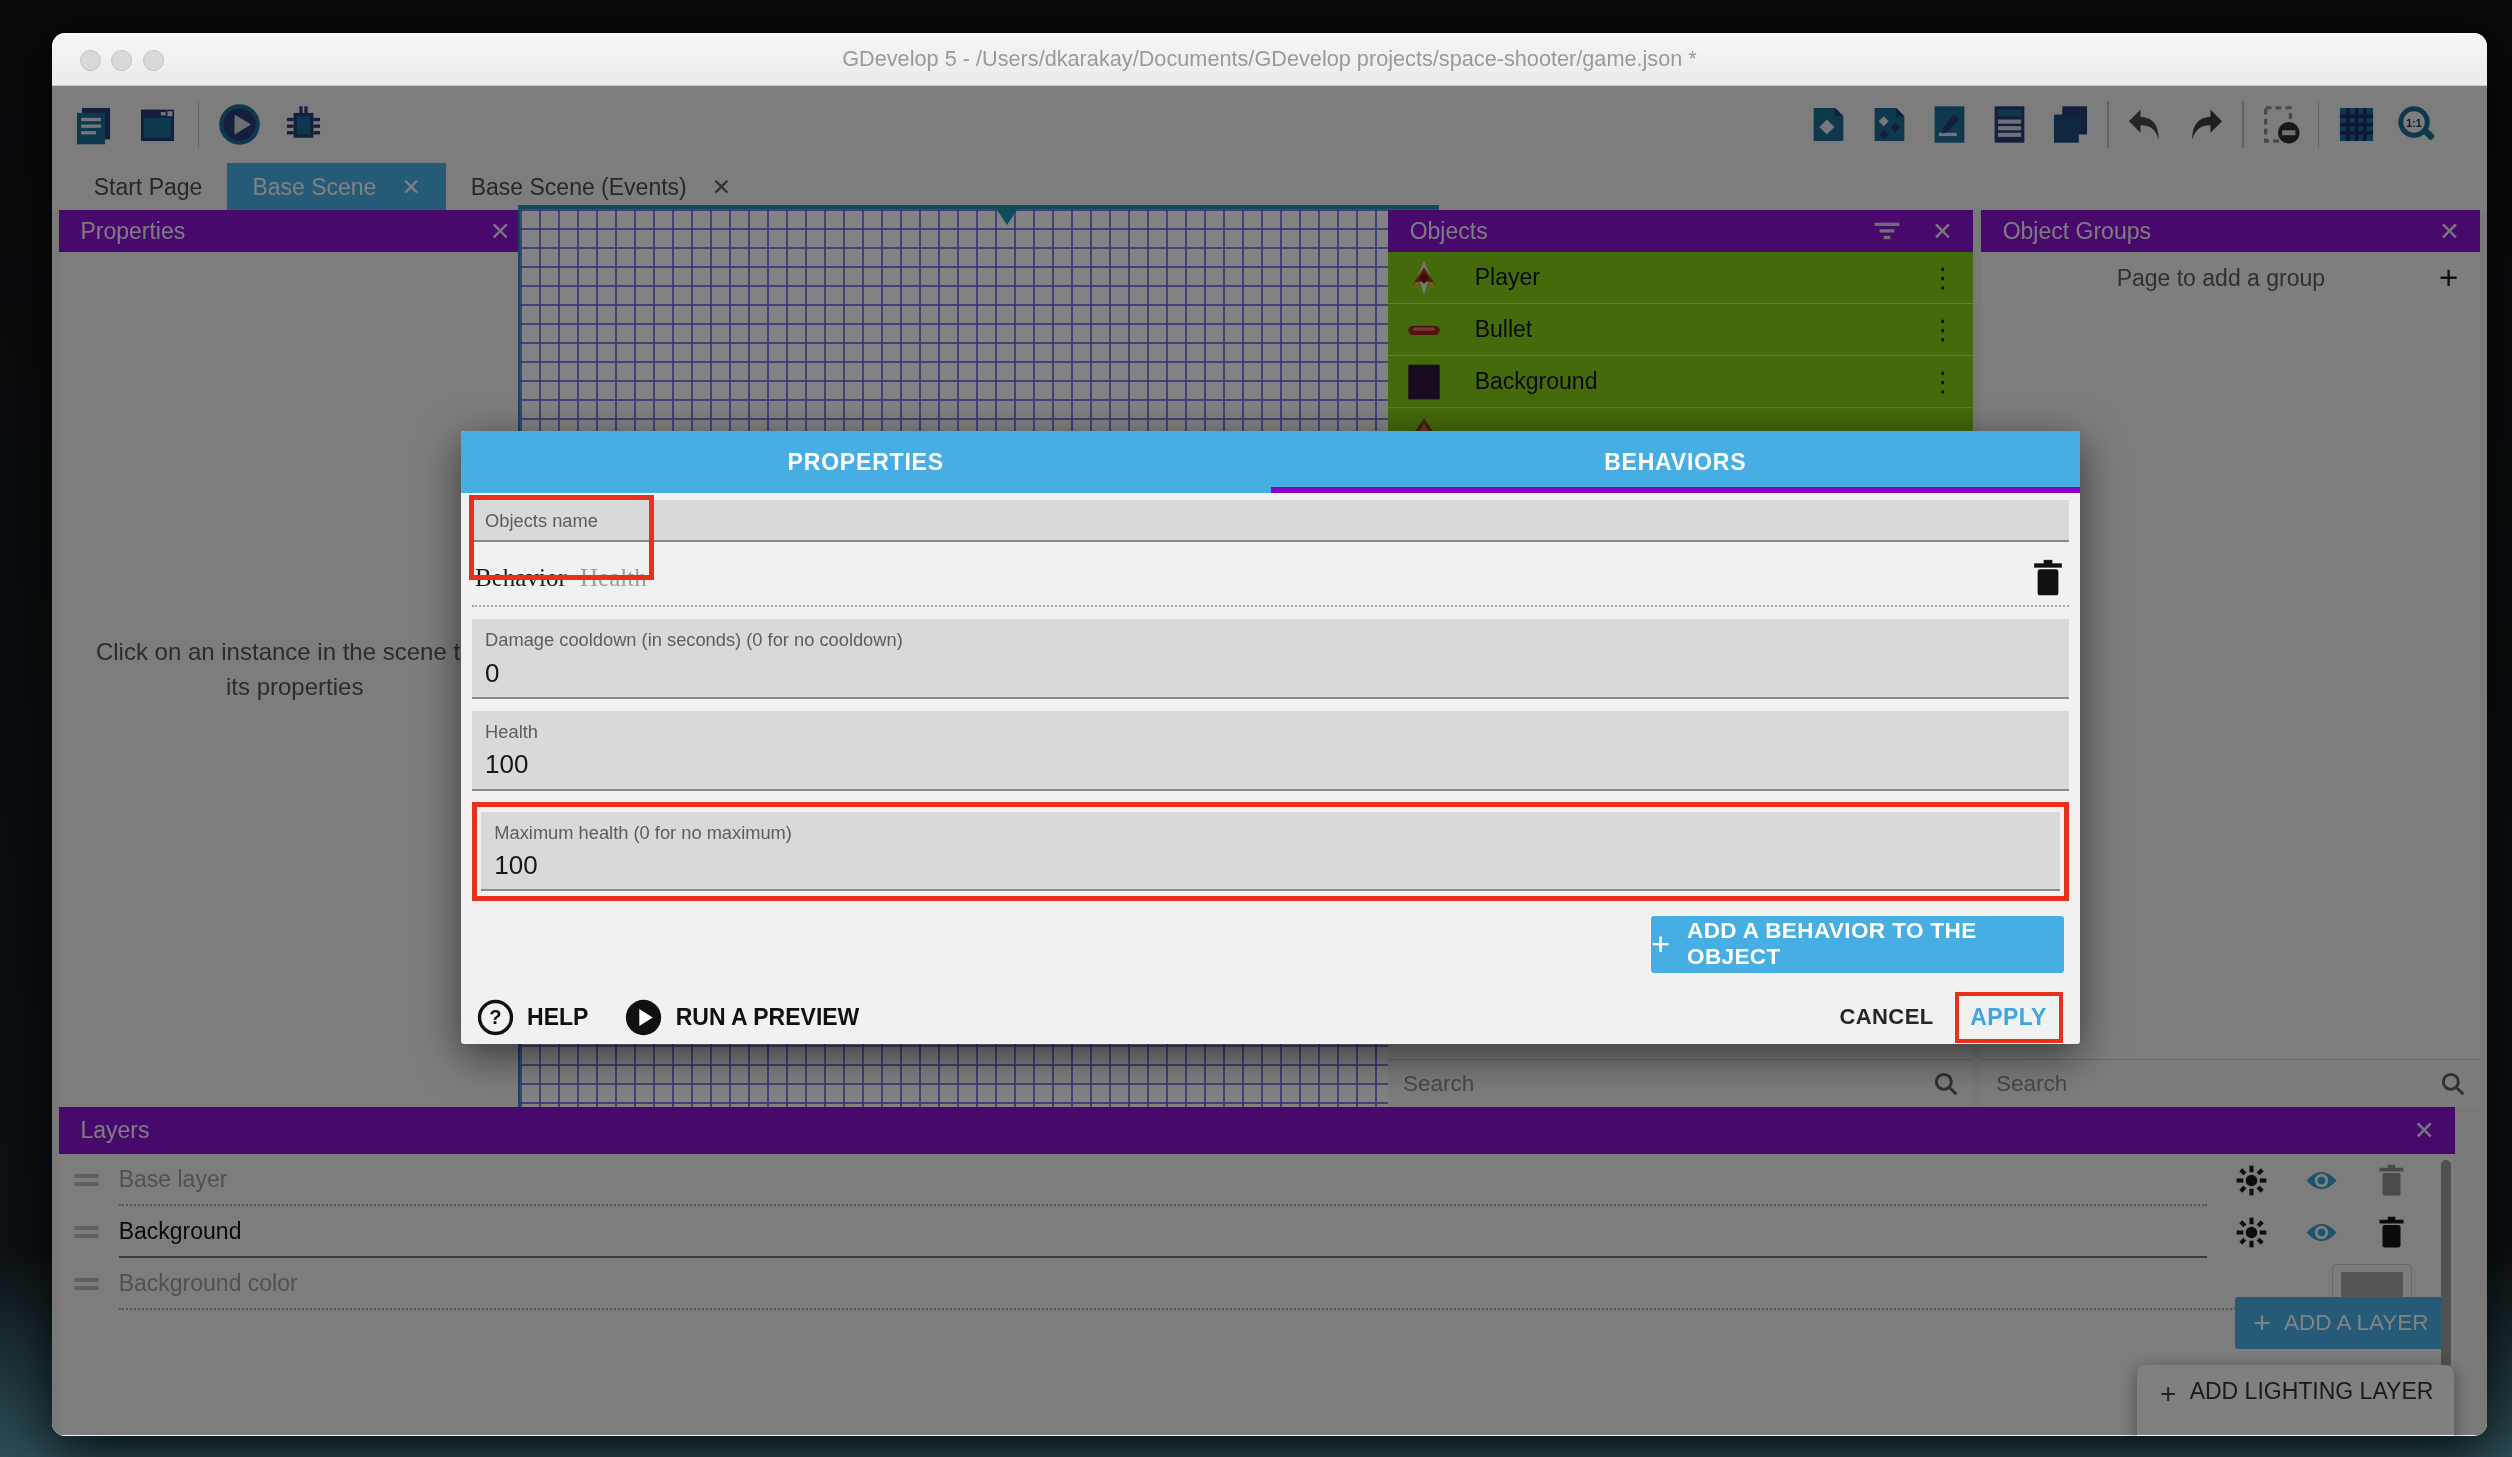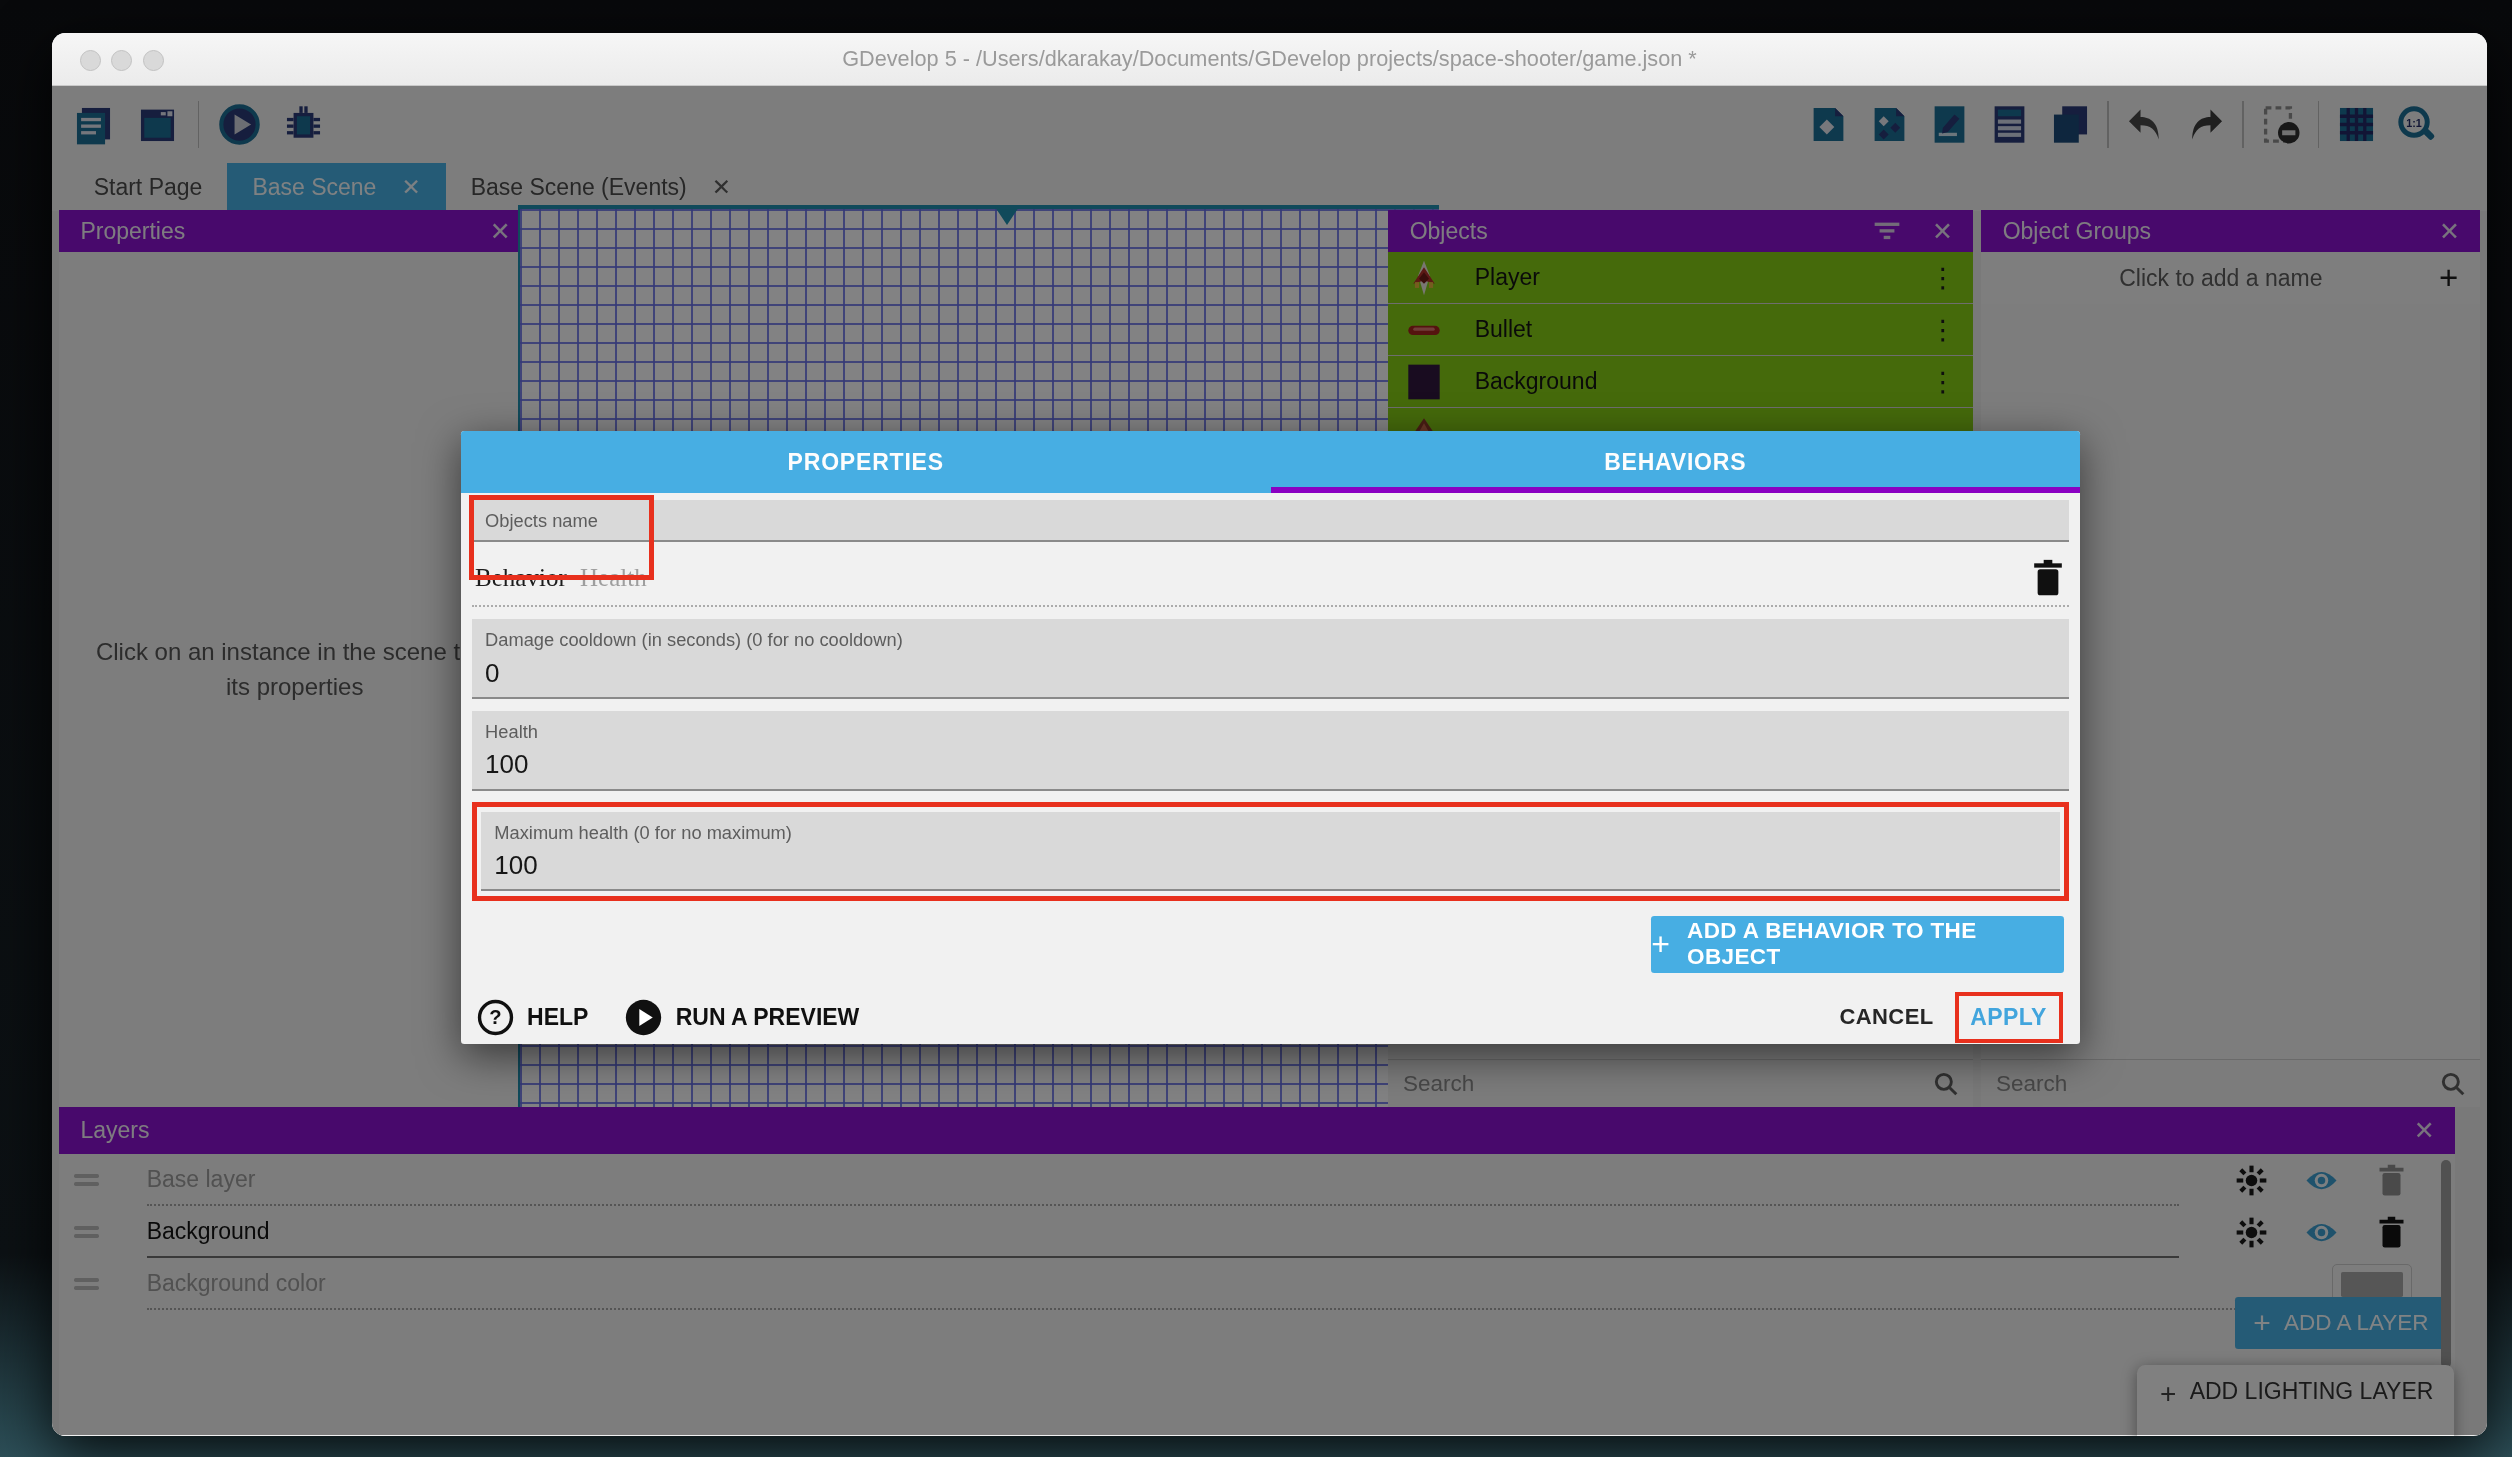--- a/index.html
+++ b/index.html
@@ -59,21 +59,21 @@
   .groups { position:absolute; left:1929px; top:124px; width:499px; height:897px; background:#efefef; display:flex; flex-direction:column; }
   .group-add-row { height: 52px; display:flex; align-items:center; background:#f2f2f2; padding: 0 21.7px; }
   .group-add-label { flex:1; text-align:center; font-size: 23px; color:#5c5c5c; }
   .group-plus { font-size: 33px; color:#1d1d1d; }
   .search-field { flex: 0 0 48px; background:#ededed; border-top: 1.7px solid #cccccc; display:flex; align-items:center; padding: 0 15px; margin-top:auto; }
   .search-field span { flex:1; font-size: 22.5px; color: #8a8a8a; }
   .search-field svg { width: 25px; height: 25px; }
   
   .layers { position:absolute; left:6.7px; top:1021px; width:2396px; height:396px; background:#efefef; }
   .layers .panel-header { height: 47px; }
-  .layer-row { height: 52px; display:flex; align-items:center; padding-left: 15px; position:relative;gap:28px; }
+  .layer-row { height: 52px; display:flex; align-items:center; padding-left: 15px; position:relative; }
   .drag-handle { width: 25px; margin-right: 20px; }
   .drag-handle div { height: 4.2px; background:#b9b9b9; margin: 4.2px 0; border-radius: 1.7px; }
   .layer-line { flex: 1; display:flex; align-items:center; height: 100%; margin-right: 28px; }
   .layer-line.dotted { border-bottom: 2.5px dotted #a3a3a3; }
   .layer-line.solid { border-bottom: 2.5px solid #6e6e6e; }
   .layer-name { font-size: 23px; color: #9b9b9b; }
   .layer-name.editing { color: #151515; }
   .layer-icons { display:flex; align-items:center; gap: 37px; padding-right: 47px; }
   .layer-icons svg { width: 33px; height: 33px; }
   .color-swatch { width: 80px; height: 40px; border: 1.7px solid #c9c9c9; border-radius: 5px; margin-right: 43px; display:flex; align-items:center; justify-content:center; background:#efefef; }
@@ -331,21 +331,21 @@
           </svg>
       </div>
     </div>
 
     <div class="groups">
       <div class="panel-header">
         <span>Object Groups</span>
         <span class="ph-x">✕</span>
       </div>
       <div class="group-add-row">
-        <span class="group-add-label">Click to add a name</span>
+        <span class="group-add-label">Page to add a group</span>
         <span class="group-plus">+</span>
       </div>
       <div class="search-field">
         <span>Search</span>
         <svg viewBox="0 0 30 30">
             <circle cx="13" cy="13" r="9" fill="none" stroke="#5d5d5d" stroke-width="3.5"></circle>
             <line x1="20" y1="20" x2="28" y2="28" stroke="#5d5d5d" stroke-width="3.5"></line>
           </svg>
       </div>
     </div>

